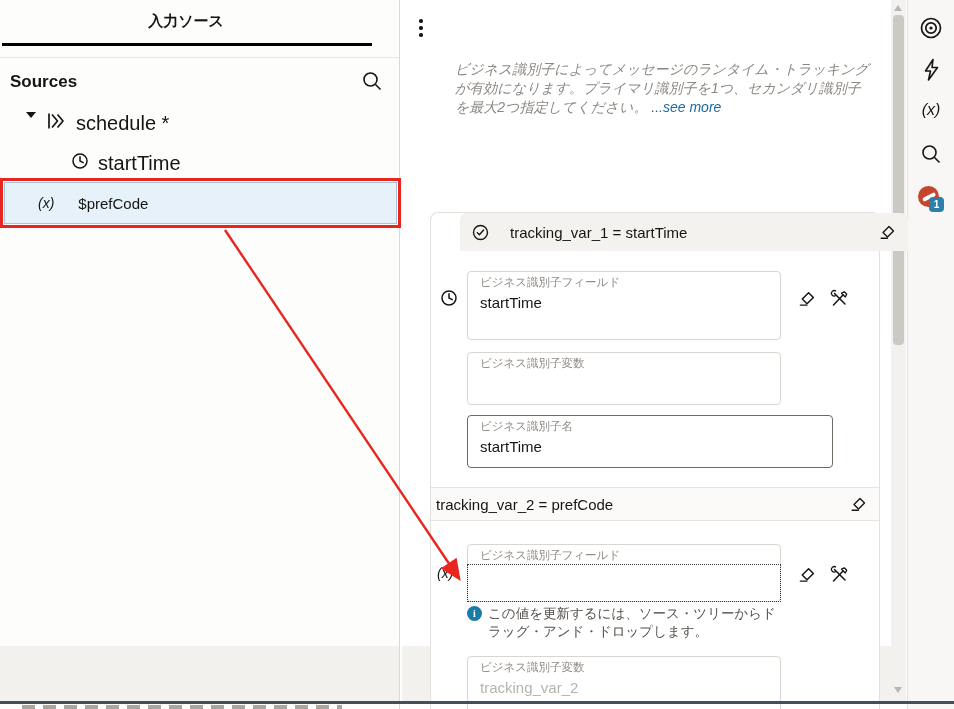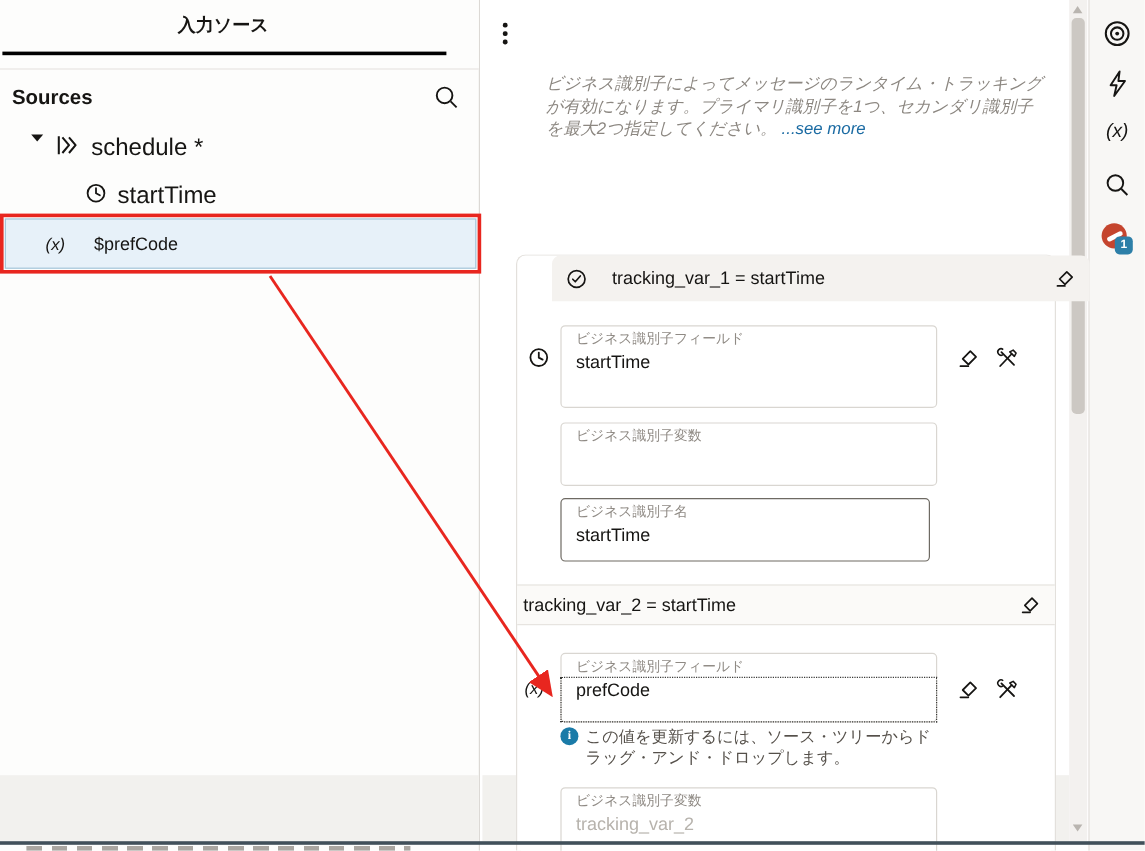--- a/index.html
+++ b/index.html
@@ -41,21 +41,21 @@
   .hdr1{position:absolute;left:0;top:0;width:100%;height:38px;background:#f4f2ef;border-radius:7px 7px 0 0;display:flex;align-items:center;gap:21px;padding:4px 12px;box-sizing:border-box;font-size:15px;margin-left:29px;}
   .hdr2{position:absolute;left:0;top:274px;width:100%;height:34px;background:#fbfaf8;border-top:1px solid #e7e4e0;border-bottom:1px solid #e7e4e0;display:flex;align-items:center;padding:0 12px 0 5px;box-sizing:border-box;font-size:15px;}
   .hdr-spacer{flex:1;}
   .icon-btn{cursor:pointer;color:#161513;background:none;border:none;padding:0;}
   .fbox{position:absolute;box-sizing:border-box;border:1px solid #d9d6d1;border-radius:4px;background:#fff;padding:3px 12px 0;cursor:text;}
   .flabel{font-size:11.5px;color:#8f8a84;margin-bottom:4px;}
   .fvalue{font-size:15px;color:#161513;}
   .fbox.disabled .fvalue{color:#b7b3ad;}
   .box1{left:36px;top:58px;width:314px;height:69px;}
   .box2{left:36px;top:139px;width:314px;height:53px;}
-  .box3{left:36px;top:202px;width:308px;height:53px;border-color:#6e6a63;}
+  .box3{left:36px;top:202px;width:366px;height:53px;border-color:#6e6a63;}
   .box4{left:36px;top:331px;width:314px;height:58px;}
   .dropzone{position:absolute;left:-1px;right:-1px;top:19px;bottom:-1px;border:1px dotted #3a3a38;}
   .box5{left:36px;top:443px;width:314px;height:70px;}
   .clock-slot{position:absolute;left:9px;top:76px;color:#161513;}
   .x-slot{position:absolute;left:6px;top:352px;}
   .acticons{position:absolute;display:flex;gap:13px;align-items:center;}
   .act1{left:366px;top:76px;}
   .act2{left:366px;top:352px;}
   .info2{position:absolute;left:36px;top:392px;width:314px;display:flex;gap:6px;font-size:13.5px;line-height:17.5px;color:#55504a;}
   .info-i{flex:0 0 auto;width:15px;height:15px;margin-top:1px;border-radius:50%;background:#1a7ba8;color:#fff;font-size:10px;font-weight:700;display:flex;align-items:center;justify-content:center;font-family:"Liberation Serif","DejaVu Serif",serif;}
@@ -196,34 +196,33 @@
     <div class="fbox box2 disabled">
       <div class="flabel">ビジネス識別子変数</div>
     </div>
 
     <div class="fbox box3">
       <div class="flabel">ビジネス識別子名</div>
       <div class="fvalue">startTime</div>
     </div>
 
     <div class="hdr2">
-      <span>tracking_var_2 = startTime</span>
+      <span>tracking_var_2 = prefCode</span>
       <span class="hdr-spacer"></span>
       <button class="icon-btn">
         <svg width="18" height="17" viewBox="0 0 18 17">
             <path d="M11 2.5 L15.5 7 L9.5 13 L5 8.5 Z" fill="none" stroke="#161513" stroke-width="1.4" stroke-linejoin="round"></path>
             <path d="M3.2 14.3 h6.2" stroke="#161513" stroke-width="1.4" stroke-linecap="round"></path>
           </svg>
       </button>
     </div>
 
     <span class="x-slot expr-glyph">(x)</span>
     <div class="fbox box4">
       <div class="flabel">ビジネス識別子フィールド</div>
-      <div class="fvalue">prefCode</div>
       <div class="dropzone"></div>
     </div>
     <div class="acticons act2">
       <button class="icon-btn">
         <svg width="19" height="18" viewBox="0 0 18 17">
             <path d="M11 2.5 L15.5 7 L9.5 13 L5 8.5 Z" fill="none" stroke="#161513" stroke-width="1.4" stroke-linejoin="round"></path>
             <path d="M3.2 14.3 h6.2" stroke="#161513" stroke-width="1.4" stroke-linecap="round"></path>
           </svg>
       </button>
       <button class="icon-btn">

